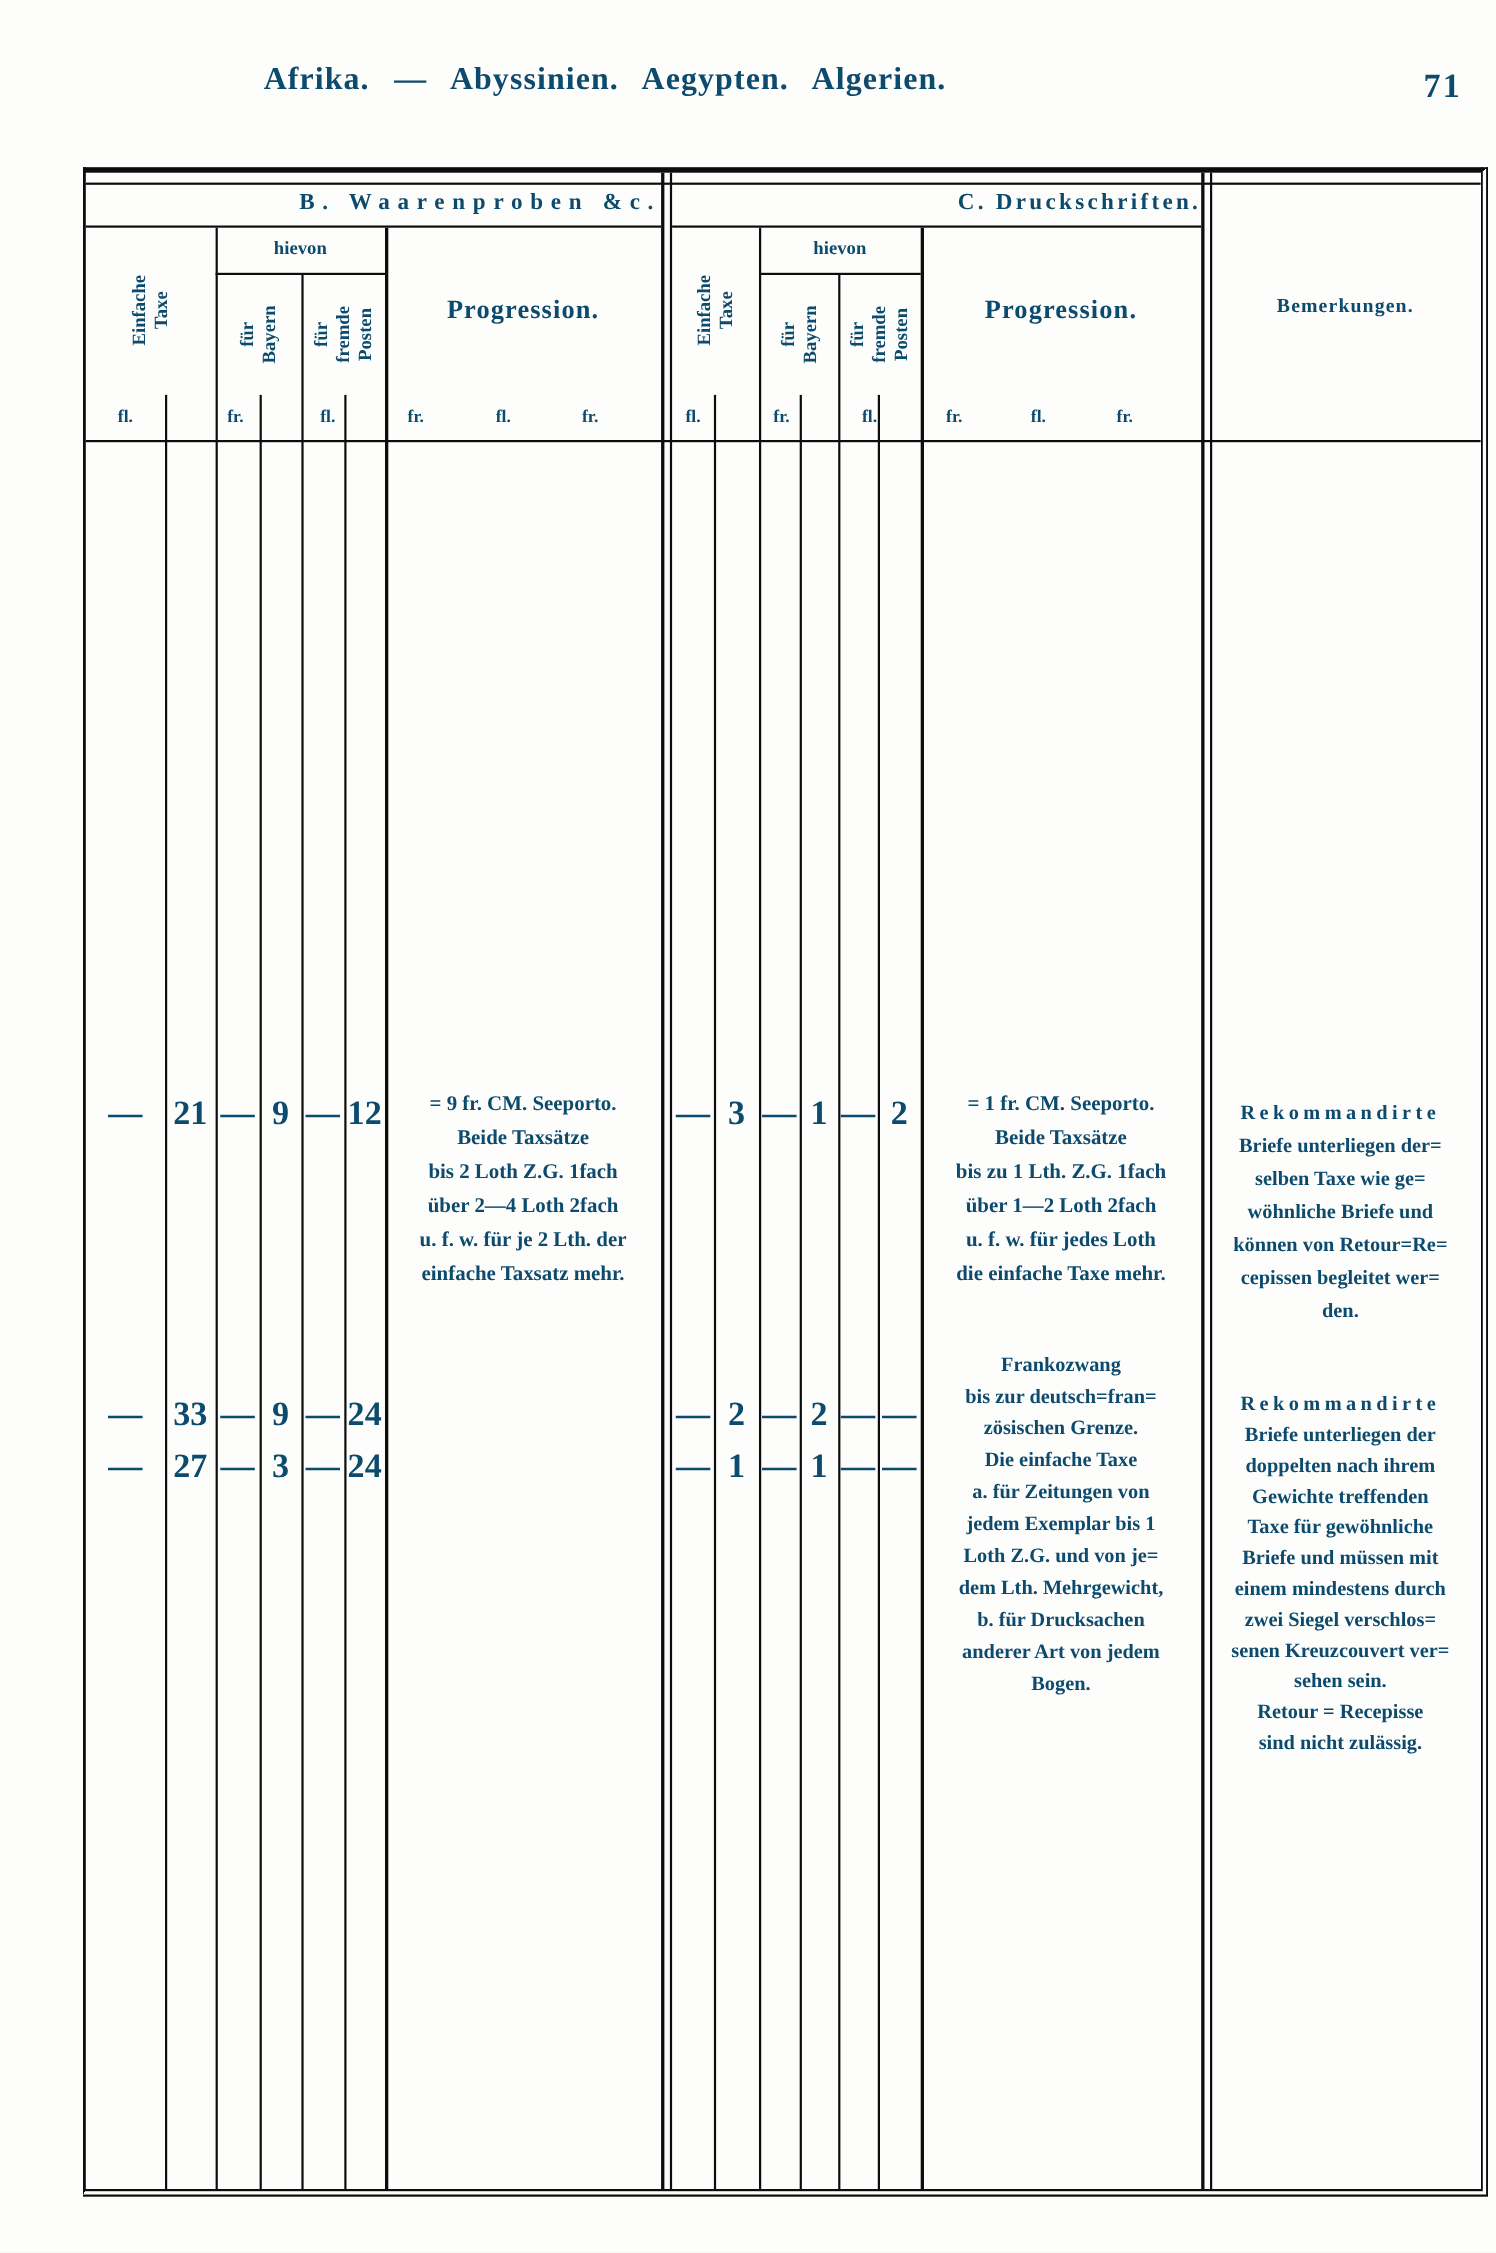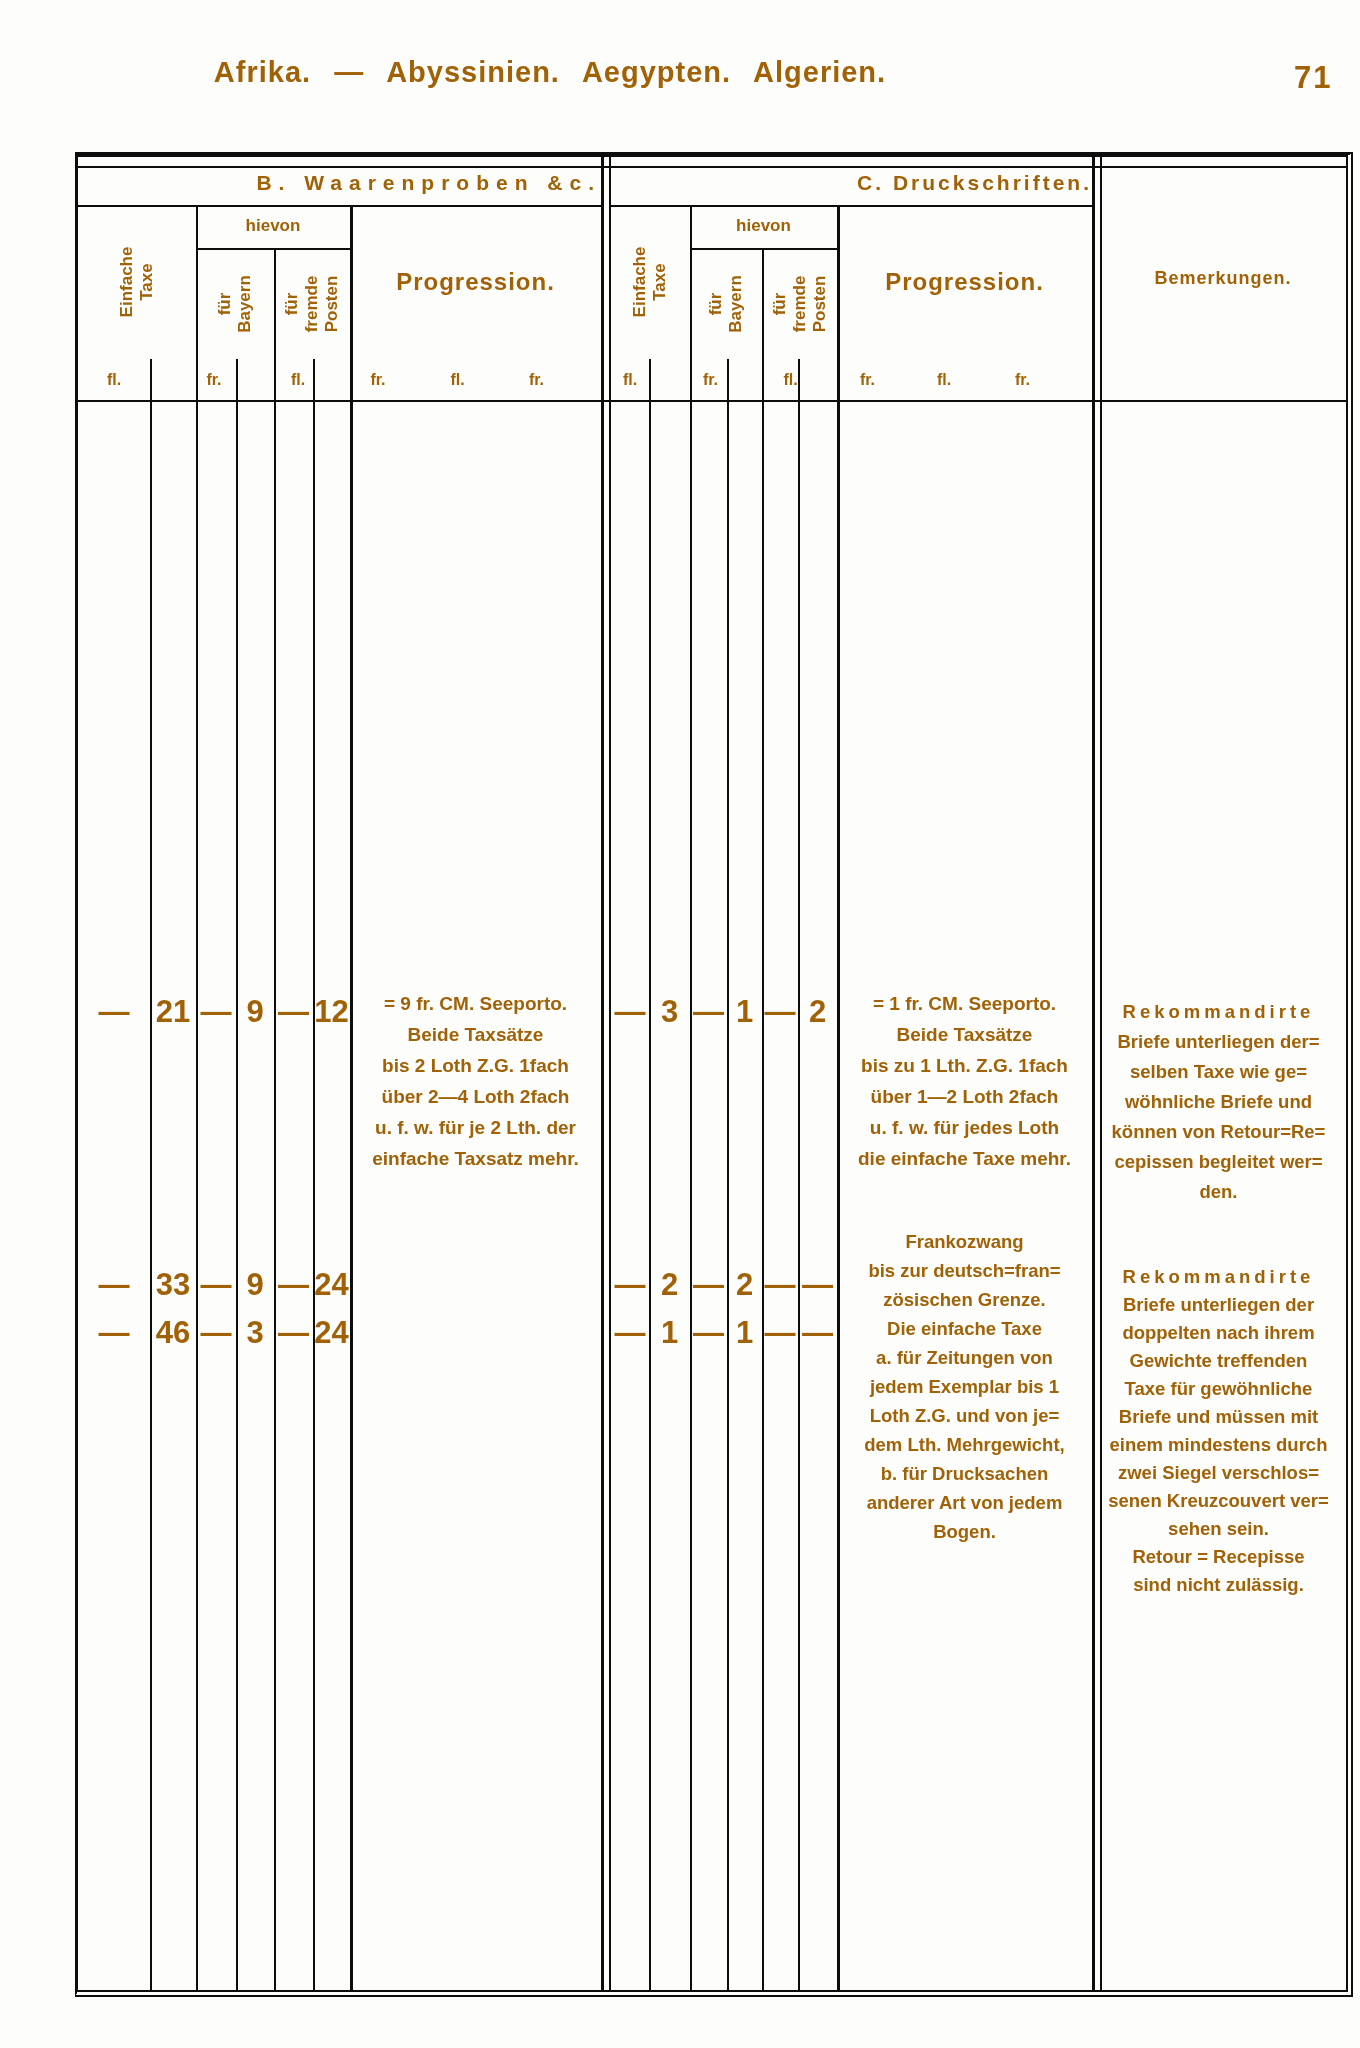--- a/index.html
+++ b/index.html
@@ -3,22 +3,22 @@
 <meta charset="utf-8">
 <style>
   * { margin: 0; padding: 0; box-sizing: content-box; }
   html, body { background: #e8e8e6; }
   .scan-page {
     position: relative;
     width: 1360px;
     height: 2048px;
     background: #fdfdfb;
     overflow: hidden;
-    font-family: Liberation Sans, sans-serif;
-    color: #a16207;
+    font-family: Liberation Serif, serif;
+    color: #0c4a6e;
     font-weight: bold;
   }
   .page-title {
     position: absolute;
     left: 100px; top: 56px; width: 900px;
     text-align: center;
     font-size: 29px;
     letter-spacing: 1px;
     word-spacing: 14px;
   }
@@ -232,21 +232,21 @@
     <div class="vals-row b-cols" style="top:1104px;height:48px;">
       <span class="vcell">—</span>
       <span class="vcell">33</span>
       <span class="vcell">—</span>
       <span class="vcell">9</span>
       <span class="vcell">—</span>
       <span class="vcell">24</span>
     </div>
     <div class="vals-row b-cols" style="top:1152px;height:48px;">
       <span class="vcell">—</span>
-      <span class="vcell">46</span>
+      <span class="vcell">27</span>
       <span class="vcell">—</span>
       <span class="vcell">3</span>
       <span class="vcell">—</span>
       <span class="vcell">24</span>
     </div>
 
     <div class="txt-block prog-c block2" style="top:1070px;">Frankozwang
 bis zur deutsch=fran=
 zösischen Grenze.
 Die einfache Taxe

